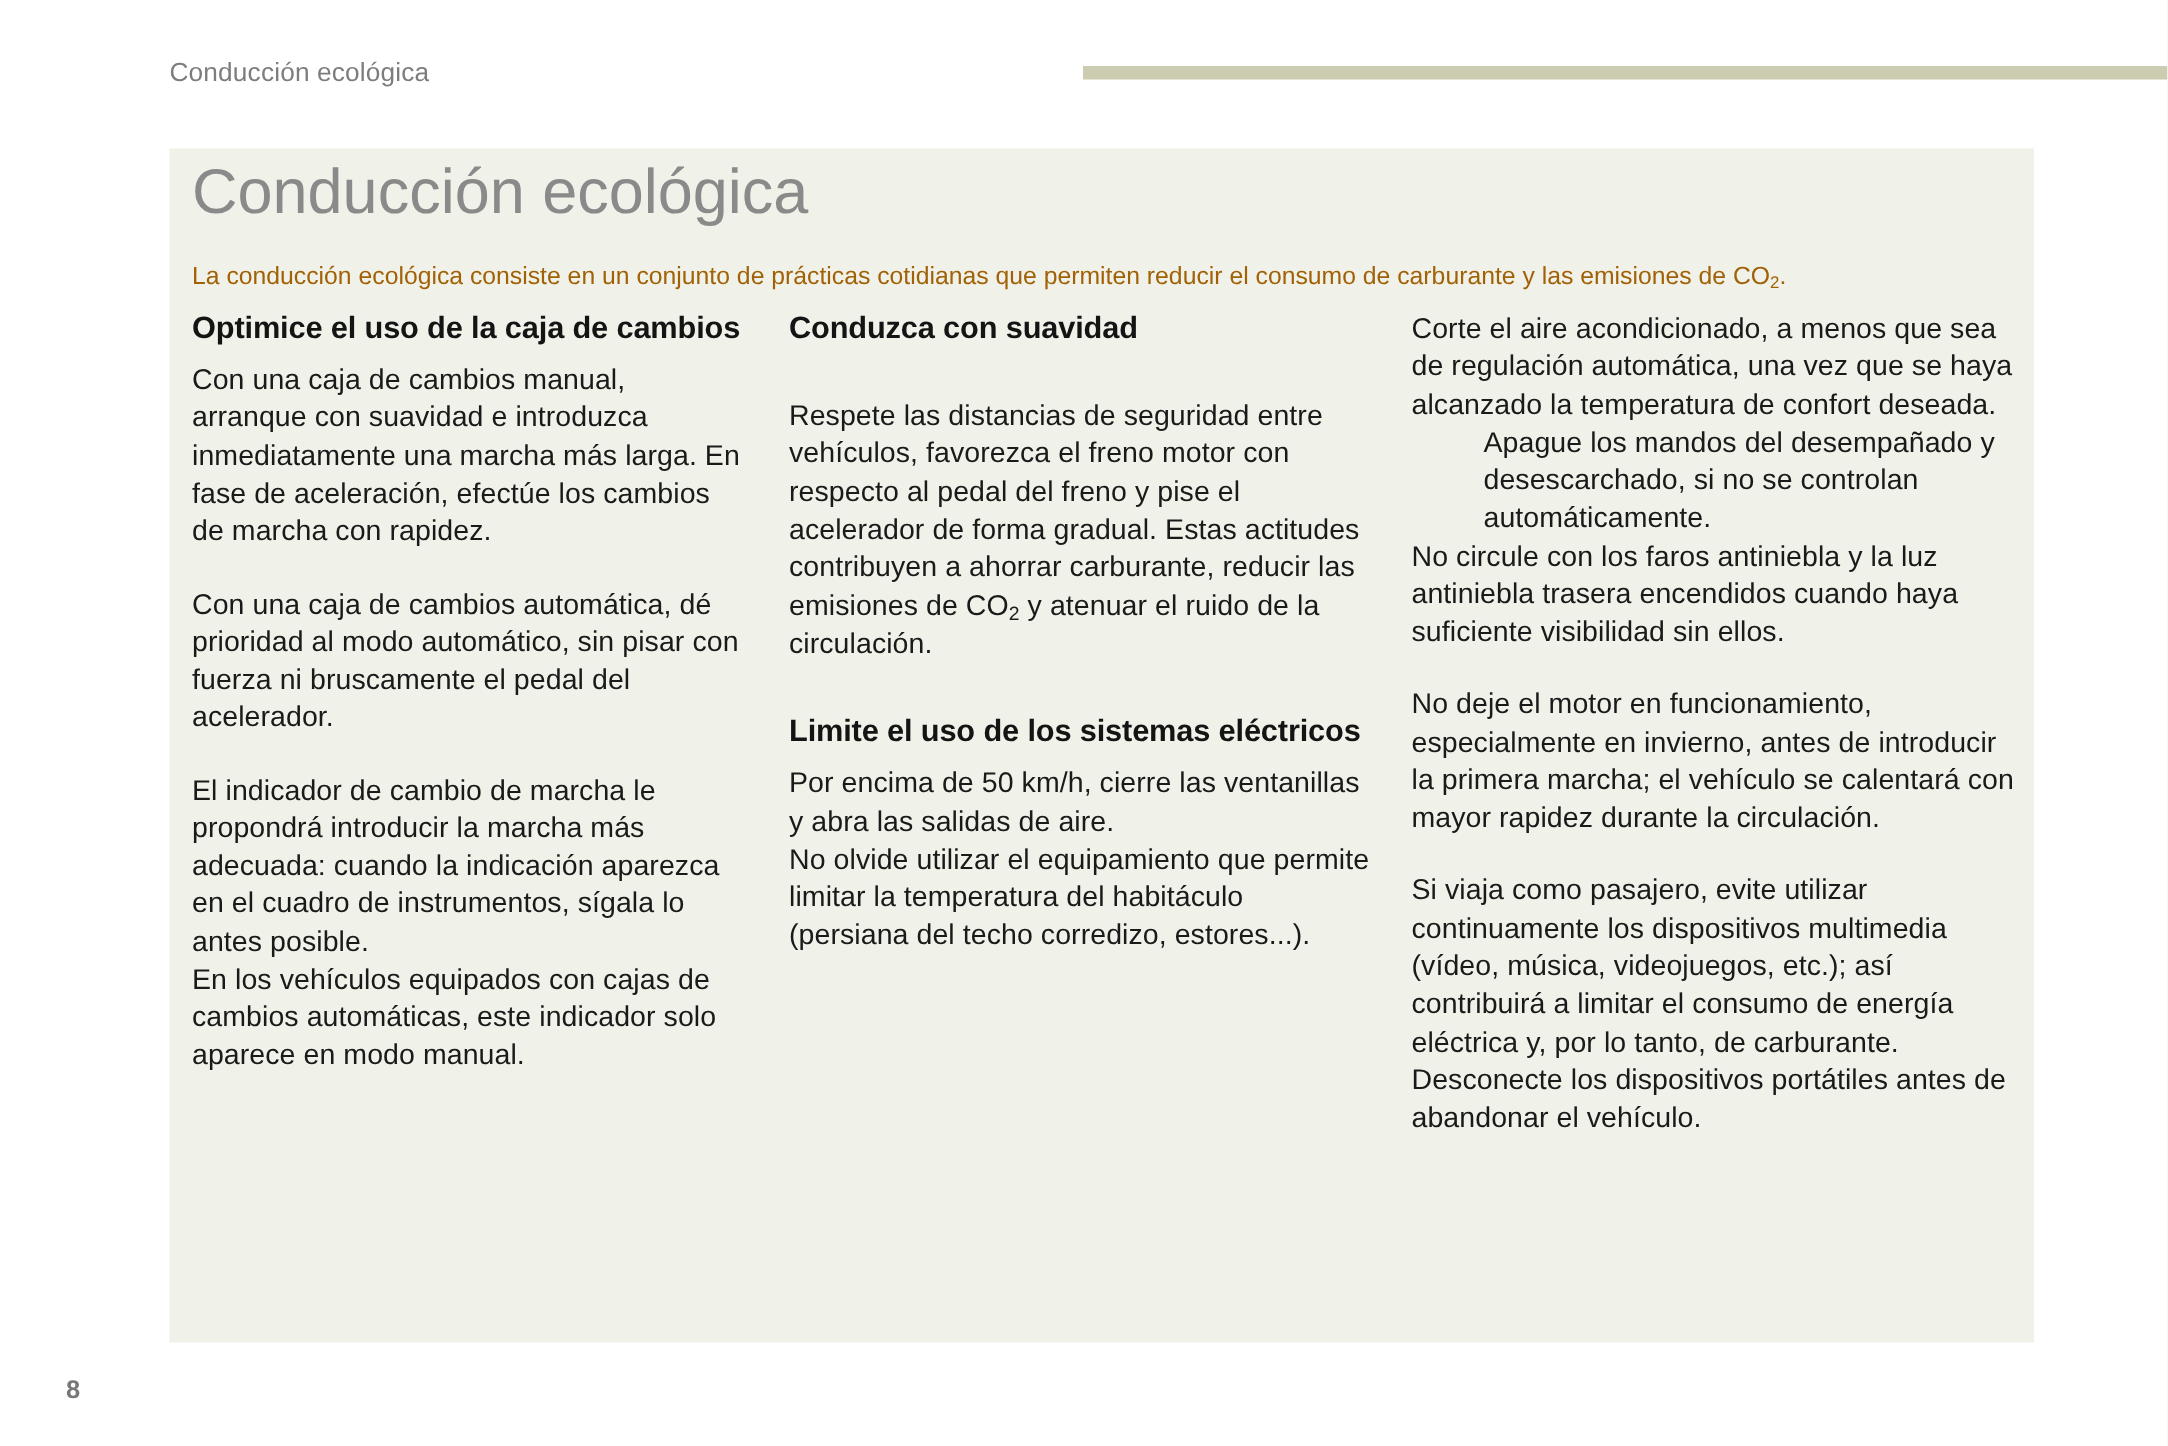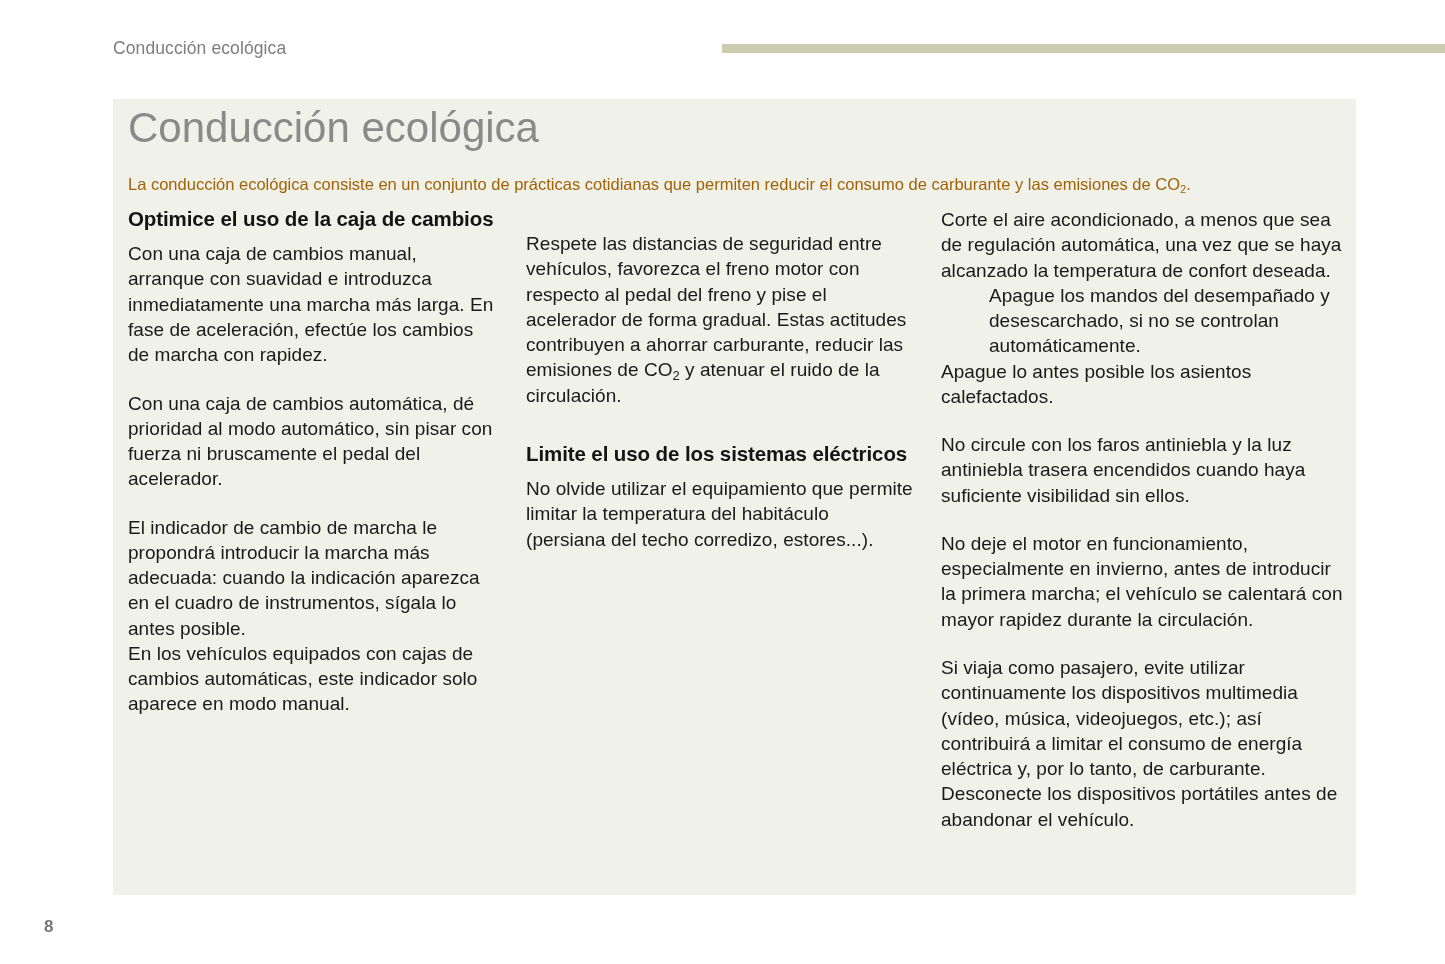--- a/index.html
+++ b/index.html
@@ -151,33 +151,34 @@
 
     <div class="col col-1">
       <h2 class="col-heading">Optimice el uso de la caja de cambios</h2>
       <p class="body-text">Con una caja de cambios manual, arranque con suavidad e introduzca inmediatamente una marcha más larga. En fase de aceleración, efectúe los cambios de marcha con rapidez.</p>
       <p class="body-text">Con una caja de cambios automática, dé prioridad al modo automático, sin pisar con fuerza ni bruscamente el pedal del acelerador.</p>
       <p class="body-text" style="margin-bottom:0;">El indicador de cambio de marcha le propondrá introducir la marcha más adecuada: cuando la indicación aparezca en el cuadro de instrumentos, sígala lo antes posible.</p>
       <p class="body-text">En los vehículos equipados con cajas de cambios automáticas, este indicador solo aparece en modo manual.</p>
     </div>
 
     <div class="col col-2">
+      <h2 class="col-heading">Conduzca con suavidad</h2>
       <div class="heading-gap"></div>
       <p class="body-text">
         <span>Respete las distancias de seguridad entre vehículos, favorezca el freno motor con respecto al pedal del freno y pise el acelerador de forma gradual. Estas actitudes contribuyen a ahorrar carburante, reducir las emisiones de CO</span><sub>2</sub><span> y atenuar el ruido de la circulación.</span>
       </p>
 
       <h2 class="col-heading spaced-above">Limite el uso de los sistemas eléctricos</h2>
+      <p class="body-text" style="margin-bottom:0;">Por encima de 50 km/h, cierre las ventanillas y abra las salidas de aire.</p>
       <p class="body-text">No olvide utilizar el equipamiento que permite limitar la temperatura del habitáculo (persiana del techo corredizo, estores...).</p>
     </div>
 
     <div class="col col-3">
       <p class="body-text" style="margin-bottom:0;">Corte el aire acondicionado, a menos que sea de regulación automática, una vez que se haya alcanzado la temperatura de confort deseada.</p>
       <p class="body-text" style="margin-bottom:0;margin-left:48px;">Apague los mandos del desempañado y desescarchado, si no se controlan automáticamente.</p>
-      <p class="body-text">Apague lo antes posible los asientos calefactados.</p>
       <p class="body-text">No circule con los faros antiniebla y la luz antiniebla trasera encendidos cuando haya suficiente visibilidad sin ellos.</p>
       <p class="body-text">No deje el motor en funcionamiento, especialmente en invierno, antes de introducir la primera marcha; el vehículo se calentará con mayor rapidez durante la circulación.</p>
       <p class="body-text" style="margin-bottom:0;">Si viaja como pasajero, evite utilizar continuamente los dispositivos multimedia (vídeo, música, videojuegos, etc.); así contribuirá a limitar el consumo de energía eléctrica y, por lo tanto, de carburante.</p>
       <p class="body-text">Desconecte los dispositivos portátiles antes de abandonar el vehículo.</p>
     </div>
 
   </div>
 </div>
 
 <div class="page-number">8</div>

